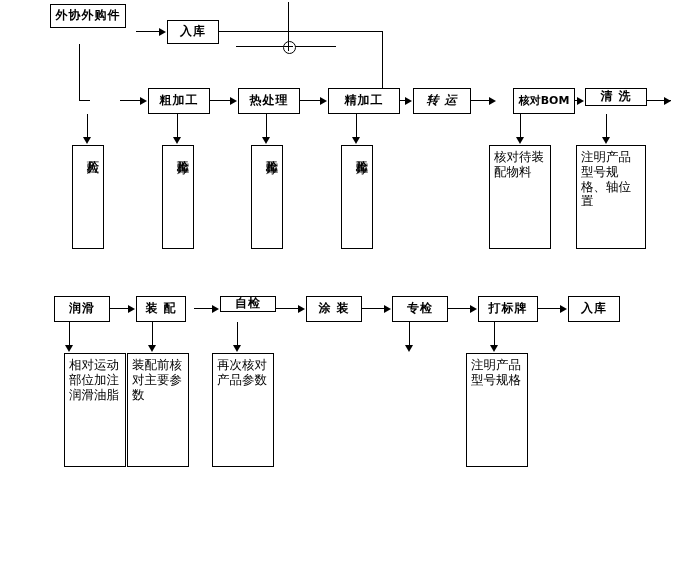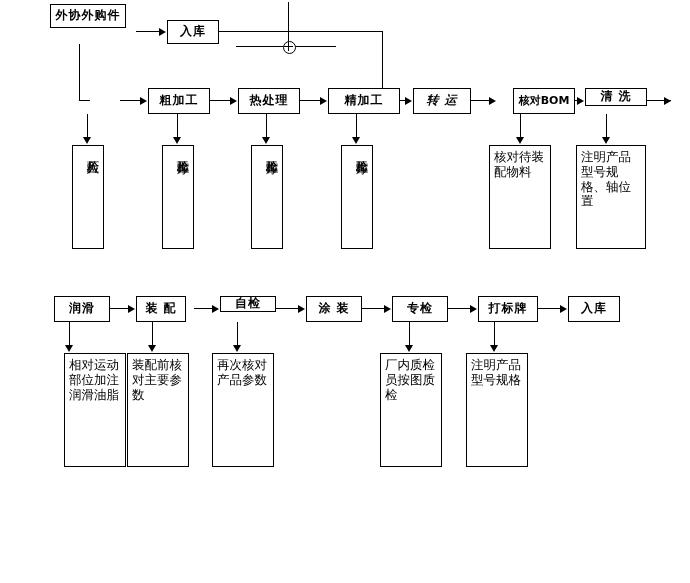--- a/index.html
+++ b/index.html
@@ -203,16 +203,15 @@
   <div class="line v" style="left:237px; top:322px; height:26px;"></div>
   <div class="arrow-d" style="left:233px; top:345px;"></div>
   <div class="line v" style="left:409px; top:322px; height:26px;"></div>
   <div class="arrow-d" style="left:405px; top:345px;"></div>
   <div class="line v" style="left:494px; top:322px; height:26px;"></div>
   <div class="arrow-d" style="left:490px; top:345px;"></div>
 
   <div class="detail" style="left:44px; top:353px; width:62px; height:114px;margin-left:20px;">相对运动部位加注润滑油脂</div>
   <div class="detail" style="left:127px; top:353px; width:62px; height:114px;">装配前核对主要参数</div>
   <div class="detail" style="left:212px; top:353px; width:62px; height:114px;">再次核对产品参数</div>
-  <div class="detail" style="left:380px; top:353px; width:62px; height:114px;">厂内质检员按图质检</div>
   <div class="detail" style="left:466px; top:353px; width:62px; height:114px;">注明产品型号规格</div>
 
 </div>
 
 </body></html>

